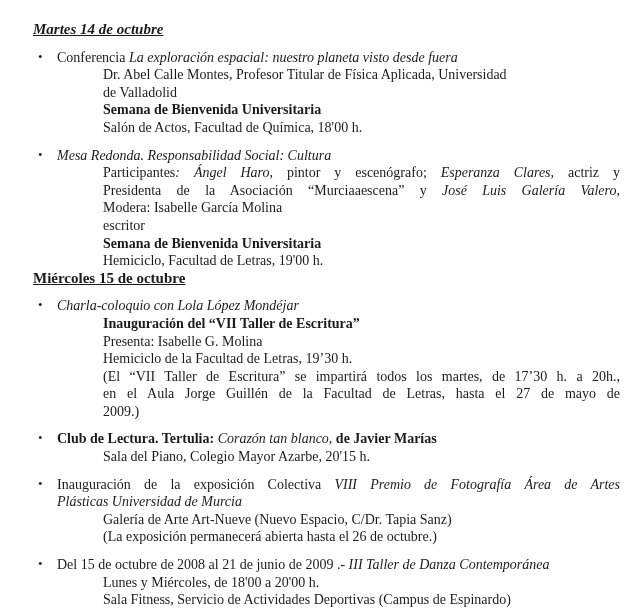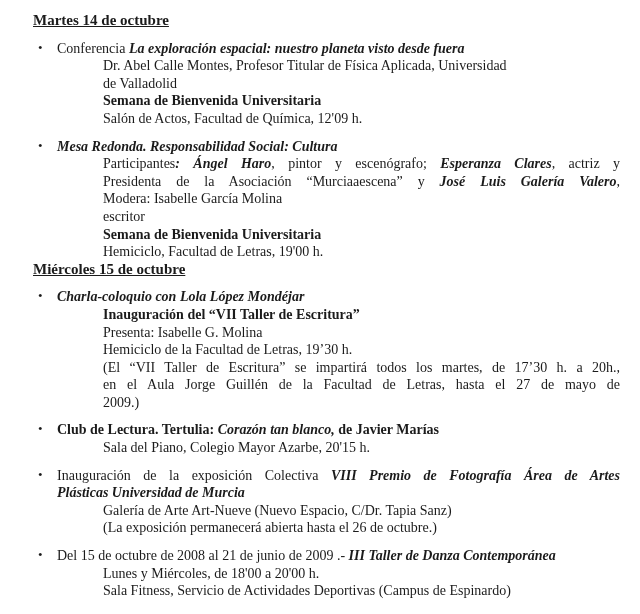--- a/index.html
+++ b/index.html
@@ -13,53 +13,53 @@
     line-height: 17.6px;
     box-sizing: border-box;
     padding: 12px 20px 0 33px;
     overflow: hidden;
   }
   .heading {
     font-weight: bold;
     text-decoration: underline;
     font-size: 15px;
   }
-  .heading.first { margin-top: 0; }
+  .heading.first { margin-top: 9px; font-style: italic; }
   .event {
     position: relative;
     padding-left: 24px;
     margin-top: 10px;
   }
   .bullet {
     position: absolute;
     left: 5px;
     top: -1px;
     font-size: 13px;
   }
   .line { min-height: 17.6px; }
   .ind { margin-left: 46px; }
   .just { text-align: justify; text-align-last: justify; }
   .b  { font-weight: bold; }
-  .bi { font-weight: bold; font-style: italic; }
+  .bi { font-weight: normal; font-style: italic; }
 </style>
 </head>
 <body>
 
 <div>
 
   <div>
     <div class="heading first">Martes 14 de octubre</div>
 
     <div class="event">
       <span class="bullet">•</span>
       <div class="line"><span>Conferencia </span><span class="bi">La exploración espacial: nuestro planeta visto desde fuera</span></div>
       <div class="line ind">Dr. Abel Calle Montes, Profesor Titular de Física Aplicada, Universidad</div>
       <div class="line ind">de Valladolid</div>
       <div class="line ind b">Semana de Bienvenida Universitaria</div>
-      <div class="line ind">Salón de Actos, Facultad de Química, 12'09 h.</div>
+      <div class="line ind">Salón de Actos, Facultad de Química, 18'00 h.</div>
     </div>
 
     <div class="event">
       <span class="bullet">•</span>
       <div class="line bi">Mesa Redonda. Responsabilidad Social: Cultura</div>
       <div class="line ind just"><span>Participantes</span><span class="bi">: Ángel Haro</span><span>, pintor y escenógrafo; </span><span class="bi">Esperanza Clares</span><span>, actriz y</span></div>
       <div class="line ind just"><span>Presidenta de la Asociación “Murciaaescena” y </span><span class="bi">José Luis Galería Valero</span><span>,</span></div>
       <div class="line ind">Modera: Isabelle García Molina</div>
       <div class="line ind">escritor</div>
       <div class="line ind b">Semana de Bienvenida Universitaria</div>

